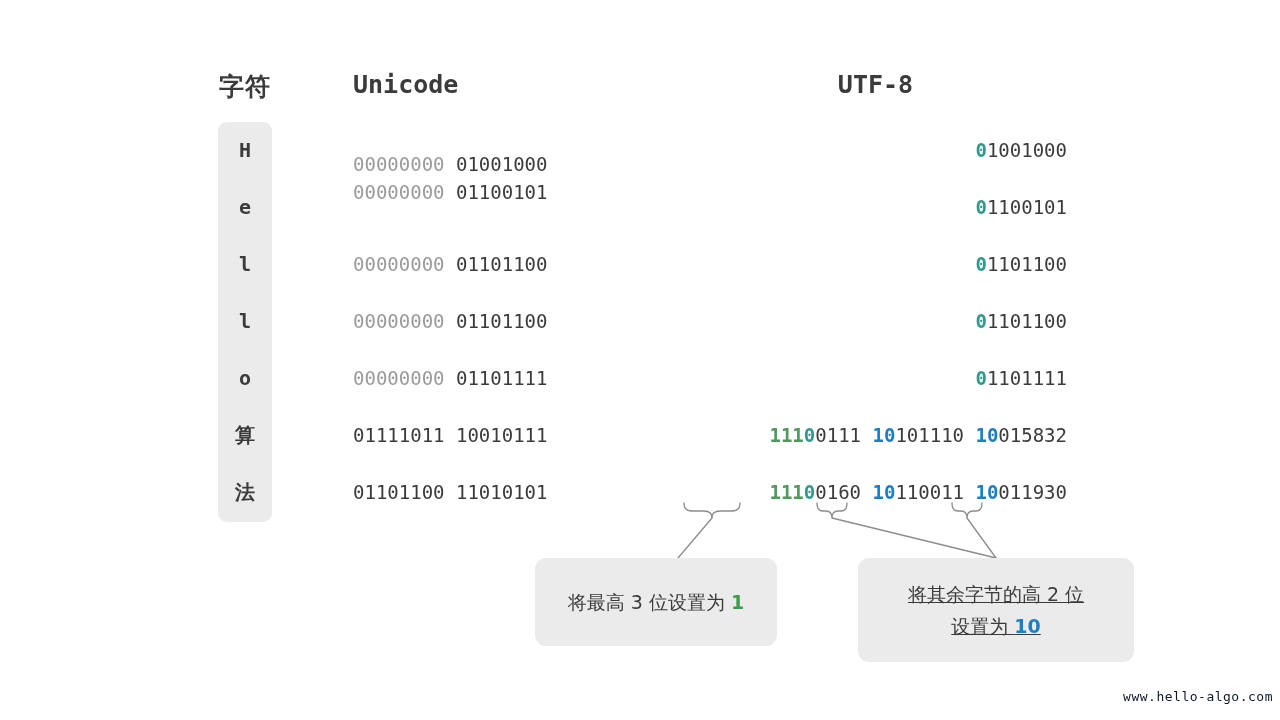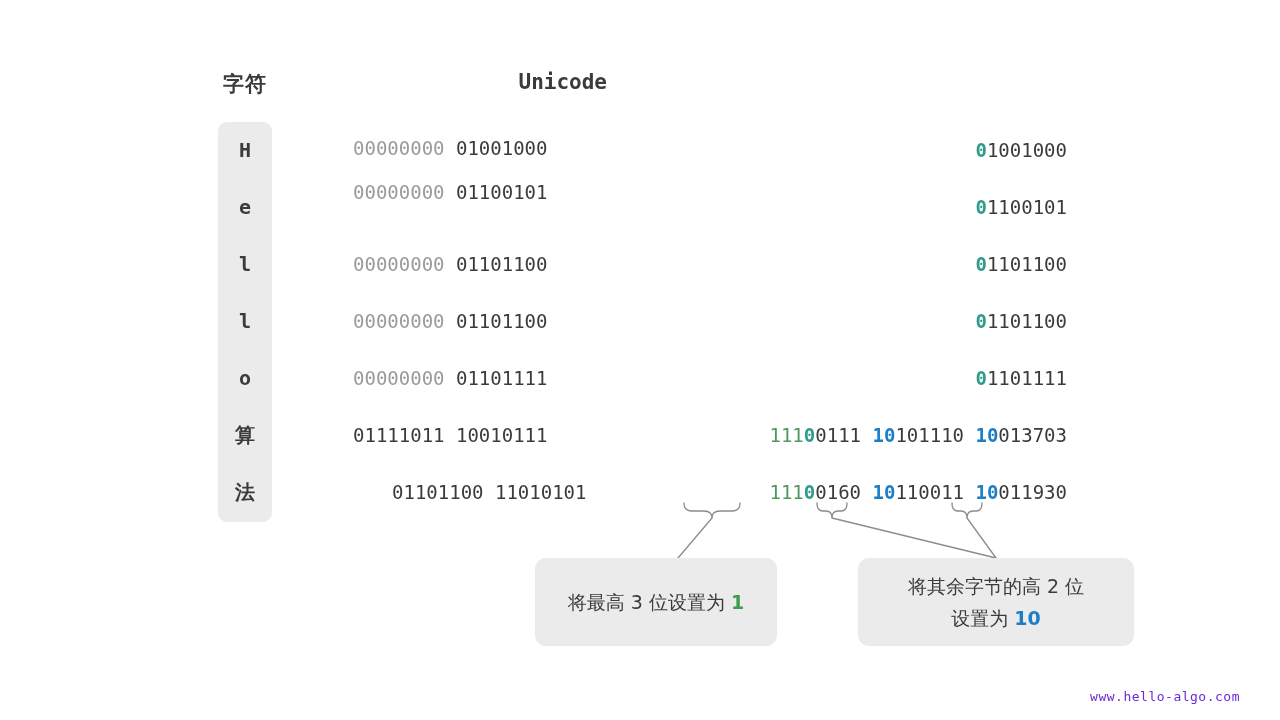--- a/index.html
+++ b/index.html
@@ -19,30 +19,30 @@
     left: 0;
     top: 0;
     width: 1280px;
     height: 720px;
   }
 
   
   .hdr {
     position: absolute;
     font-family: "DejaVu Sans Mono", monospace;
-    font-size: 21px;
+    font-size: 25px;
     font-weight: bold;
     color: #3b3b3b;
     white-space: nowrap;
   }
   .hdr.cjk {
     font-family: "DejaVu Sans", sans-serif;
   }
   #hdr-char  { left: 218px; top: 70px; width: 54px; text-align: center; letter-spacing: 1px; }
-  #hdr-uni   { left: 353px; top: 70px; width: 254px; text-align: right; }
+  #hdr-uni   { left: 353px; top: 70px; width: 254px; text-align: left; }
   #hdr-utf8  { left: 684px; top: 70px; width: 383px; text-align: center; }
 
   
   #char-pill {
     position: absolute;
     left: 218px;
     top: 122px;
     width: 54px;
     height: 400px;
     background: #ebebeb;
@@ -84,21 +84,21 @@
     left: 684px;
     width: 383px;
     height: 57px;
     line-height: 57px;
     font-family: "DejaVu Sans Mono", monospace;
     font-size: 19px;
     color: #3b3b3b;
     white-space: pre;
     text-align: right;
   }
-  .utf-cell .c-green { color: #4d9a5b; font-weight: normal; }
+  .utf-cell .c-green { color: #4d9a5b; font-weight: bold; }
   .utf-cell .c-teal  { color: #2e9b8c; font-weight: bold; }
   .utf-cell .c-blue  { color: #1c7fc6; font-weight: bold; }
 
   
   .callout {
     position: absolute;
     background: #ebebeb;
     border-radius: 11px;
     font-family: "DejaVu Sans", sans-serif;
     font-size: 19px;
@@ -108,80 +108,81 @@
     display: flex;
     flex-direction: column;
     justify-content: center;
     align-items: center;
   }
   .callout .line { line-height: 32px; white-space: pre; }
   .callout .hl-green { color: #3e9b4f; font-weight: bold; }
   .callout .hl-blue  { color: #1c7fc6; font-weight: bold; }
 
   #callout-left  { left: 535px; top: 558px; width: 242px; height: 88px; }
-  #callout-right { left: 858px; top: 558px; width: 276px; height: 88px; }
+  #callout-right { left: 858px; top: 558px; width: 276px; height: 104px; text-decoration: underline; }
 
   
   #connectors {
     position: absolute;
     left: 0;
     top: 0;
     width: 1280px;
     height: 720px;
     pointer-events: none;
   }
   #connectors path {
     fill: none;
     stroke: #8c8c8c;
     stroke-width: 1.3;
     stroke-linecap: round;
   }
 
   
   #watermark {
     position: absolute;
-    right: 40px;
+    right: 7px;
     bottom: 16px;
     font-family: "DejaVu Sans Mono", monospace;
     font-size: 13px;
-    color: #6d28d9;
+    color: #0f172a;
     letter-spacing: 0.5px;
   }
 </style>
 </head>
 <body>
 
 <div id="stage">
 
   <div class="hdr cjk" id="hdr-char">字符</div>
   <div class="hdr" id="hdr-uni">Unicode</div>
+  <div class="hdr" id="hdr-utf8">UTF-8</div>
 
   <div id="char-pill"></div>
 
   <div id="rows-container">
       <div class="char-cell latin" style="top: 122px;">H</div>
-      <div class="uni-cell" style="top: 120px;"><span class="dim">00000000</span> <span>01001000</span></div>
+      <div class="uni-cell" style="top: 136px;"><span class="dim">00000000</span> <span>01001000</span></div>
       <div class="utf-cell" style="top: 122px;"><span><span class="c-teal">0</span><span>1001000</span></span></div>
       <div class="char-cell latin" style="top: 179px;">e</div>
       <div class="uni-cell" style="top: 164px;"><span class="dim">00000000</span> <span>01100101</span></div>
       <div class="utf-cell" style="top: 179px;"><span><span class="c-teal">0</span><span>1100101</span></span></div>
       <div class="char-cell latin" style="top: 236px;">l</div>
       <div class="uni-cell" style="top: 236px;"><span class="dim">00000000</span> <span>01101100</span></div>
       <div class="utf-cell" style="top: 236px;"><span><span class="c-teal">0</span><span>1101100</span></span></div>
       <div class="char-cell latin" style="top: 293px;">l</div>
       <div class="uni-cell" style="top: 293px;"><span class="dim">00000000</span> <span>01101100</span></div>
       <div class="utf-cell" style="top: 293px;"><span><span class="c-teal">0</span><span>1101100</span></span></div>
       <div class="char-cell latin" style="top: 350px;">o</div>
       <div class="uni-cell" style="top: 350px;"><span class="dim">00000000</span> <span>01101111</span></div>
       <div class="utf-cell" style="top: 350px;"><span><span class="c-teal">0</span><span>1101111</span></span></div>
       <div class="char-cell" style="top: 407px;">算</div>
       <div class="uni-cell" style="top: 407px;"><span>01111011</span> <span>10010111</span></div>
-      <div class="utf-cell" style="top: 407px;"><span><span class="c-green">111</span><span class="c-teal">0</span><span>0111</span></span> <span><span class="c-blue">10</span><span>101110</span></span> <span><span class="c-blue">10</span><span>013703</span></span></div>
+      <div class="utf-cell" style="top: 407px;"><span><span class="c-green">111</span><span class="c-teal">0</span><span>0111</span></span> <span><span class="c-blue">10</span><span>101110</span></span> <span><span class="c-blue">10</span><span>015832</span></span></div>
       <div class="char-cell" style="top: 464px;">法</div>
-      <div class="uni-cell" style="top: 464px; margin-left: 39px;"><span>01101100</span> <span>11010101</span></div>
+      <div class="uni-cell" style="top: 464px;"><span>01101100</span> <span>11010101</span></div>
       <div class="utf-cell" style="top: 464px;"><span><span class="c-green">111</span><span class="c-teal">0</span><span>0160</span></span> <span><span class="c-blue">10</span><span>110011</span></span> <span><span class="c-blue">10</span><span>011930</span></span></div>
     </div>
 
   <svg id="connectors" viewBox="0 0 1280 720">
 
     <path d="M 684 503 q 0 8 8 8 L 704 511 q 8 0 8 7 q 0 -7 8 -7 L 732 511 q 8 0 8 -8"></path>
 
     <path d="M 712 518 L 678 558"></path>
 
     <path d="M 817 503 q 0 8 6 8 L 826 511 q 6 0 6 7 q 0 -7 6 -7 L 841 511 q 6 0 6 -8"></path>

